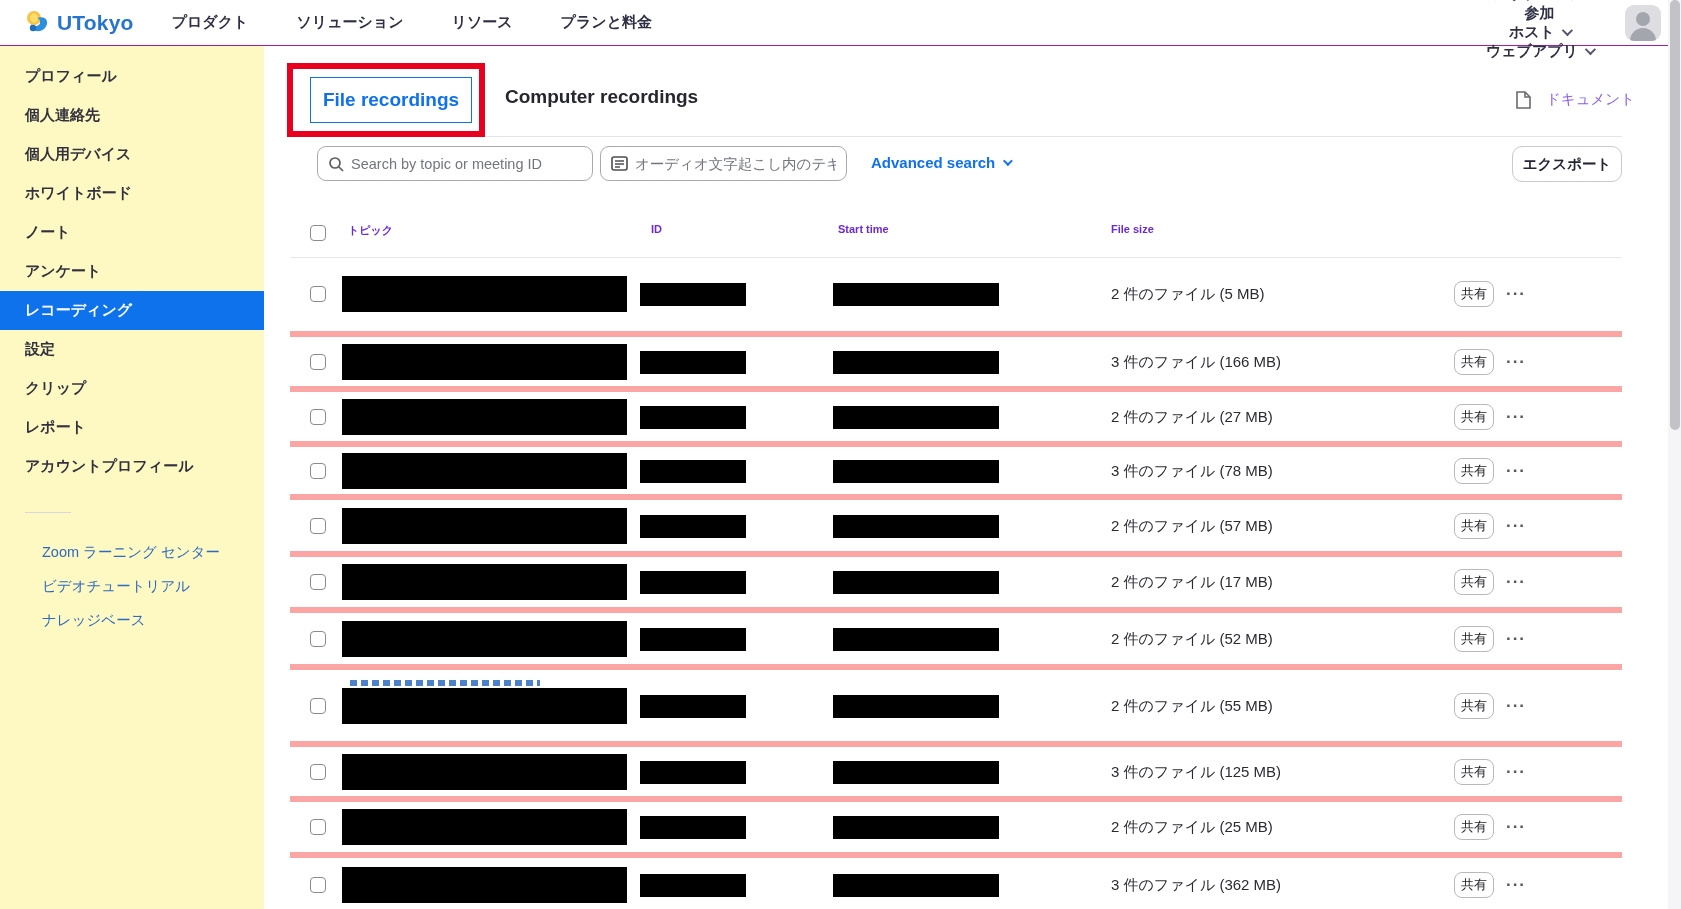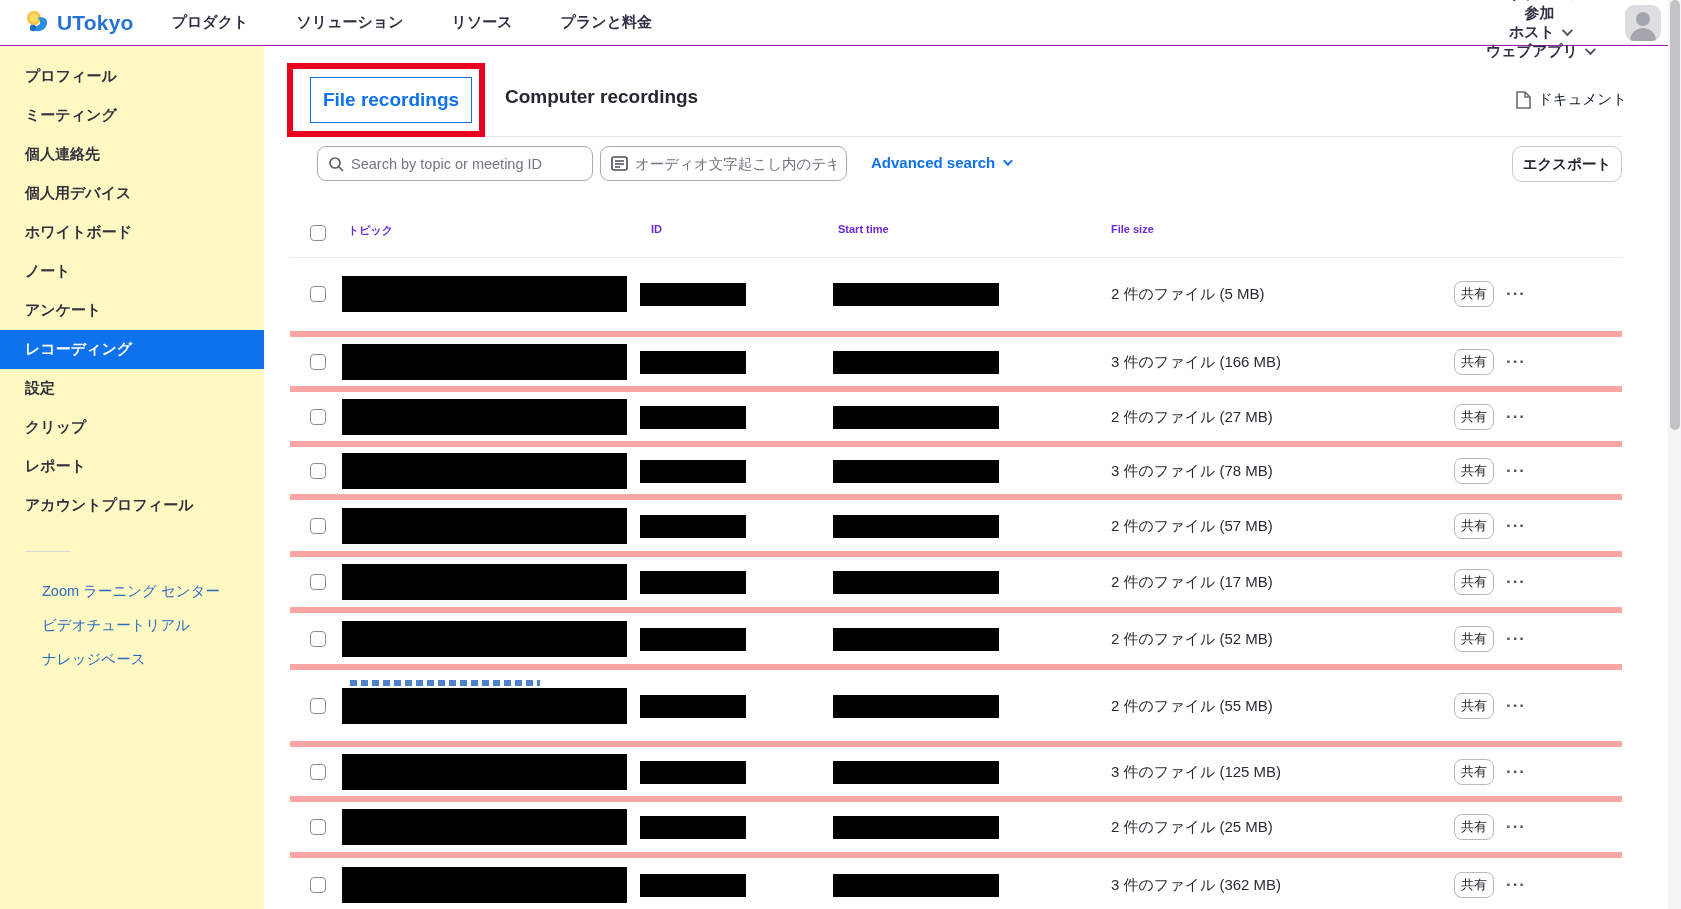--- a/index.html
+++ b/index.html
@@ -38,22 +38,22 @@
   .content { position:absolute; left:264px; top:46px; width:1417px; height:863px; background:#fff; }
 
   .tab-underline { position:absolute; left:26px; top:90px; width:1332px; height:1px; background:#e4e4ea; }
   .annotation-box { position:absolute; left:23px; top:17px; width:198px; height:74px;
     border:6px solid #e8001f; z-index:3; pointer-events:none; }
   .tab-cloud { position:absolute; left:46px; top:31px; width:162px; height:46px;
     border:1px solid #0e72ed; display:flex; align-items:center; justify-content:center;
     font-size:19px; font-weight:bold; color:#0e72ed; cursor:pointer; background:#fff; }
   .tab-computer { position:absolute; left:241px; top:40px; font-size:19px; font-weight:bold;
     color:#26262f; cursor:pointer; }
-  .docs-link { position:absolute; left:1252px; top:44px; display:flex; align-items:center; gap:7px;
-    font-size:14.5px; color:#0f172a; cursor:pointer; }
+  .docs-link { position:absolute; left:1252px; top:44px; display:flex; align-items:center; gap:15px;
+    font-size:14.5px; color:#8b5cf6; cursor:pointer; }
 
   .search-input { position:absolute; top:100px; height:35px; border:1px solid #a9a9b5; border-radius:9px;
     background:#fff; display:flex; align-items:center; padding:0 10px; gap:7px; }
   .search-input input { border:none; outline:none; flex:1; font-size:14.5px; color:#333;
     font-family:"Liberation Sans","DejaVu Sans",sans-serif; background:transparent; }
   .search-input input::placeholder { color:#73757f; opacity:1; }
   .si-topic { left:53px; width:276px; }
   .si-transcript { left:336px; width:247px; }
   .adv-search { position:absolute; left:607px; top:108px; font-size:15px; font-weight:bold;
     color:#0e72ed; cursor:pointer; display:flex; align-items:center; }
@@ -121,21 +121,20 @@
     </nav>
   <div class="avatar" style="margin-right:20px;">
     <span class="head"></span>
     <span class="body"></span>
   </div>
 </header>
 
 <aside class="sidebar">
   <ul class="side-list">
       <li class="side-item">プロフィール</li>
-      <li class="side-item">ミーティング</li>
       <li class="side-item">個人連絡先</li>
       <li class="side-item">個人用デバイス</li>
       <li class="side-item">ホワイトボード</li>
       <li class="side-item">ノート</li>
       <li class="side-item">アンケート</li>
       <li class="side-item active">レコーディング</li>
       <li class="side-item">設定</li>
       <li class="side-item">クリップ</li>
       <li class="side-item">レポート</li>
       <li class="side-item">アカウントプロフィール</li>

